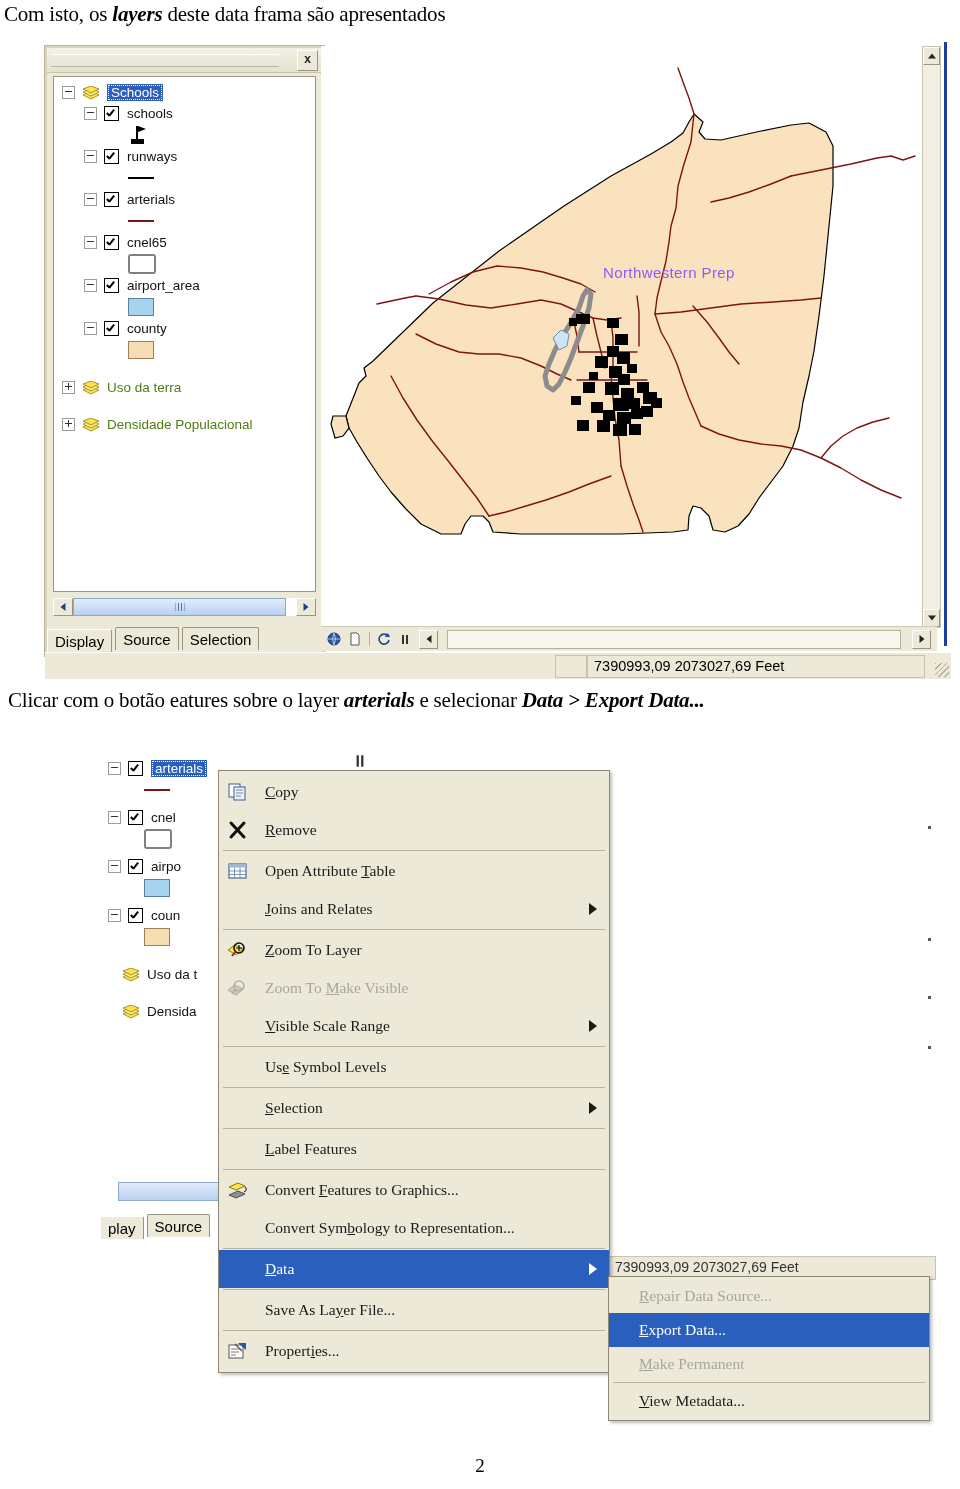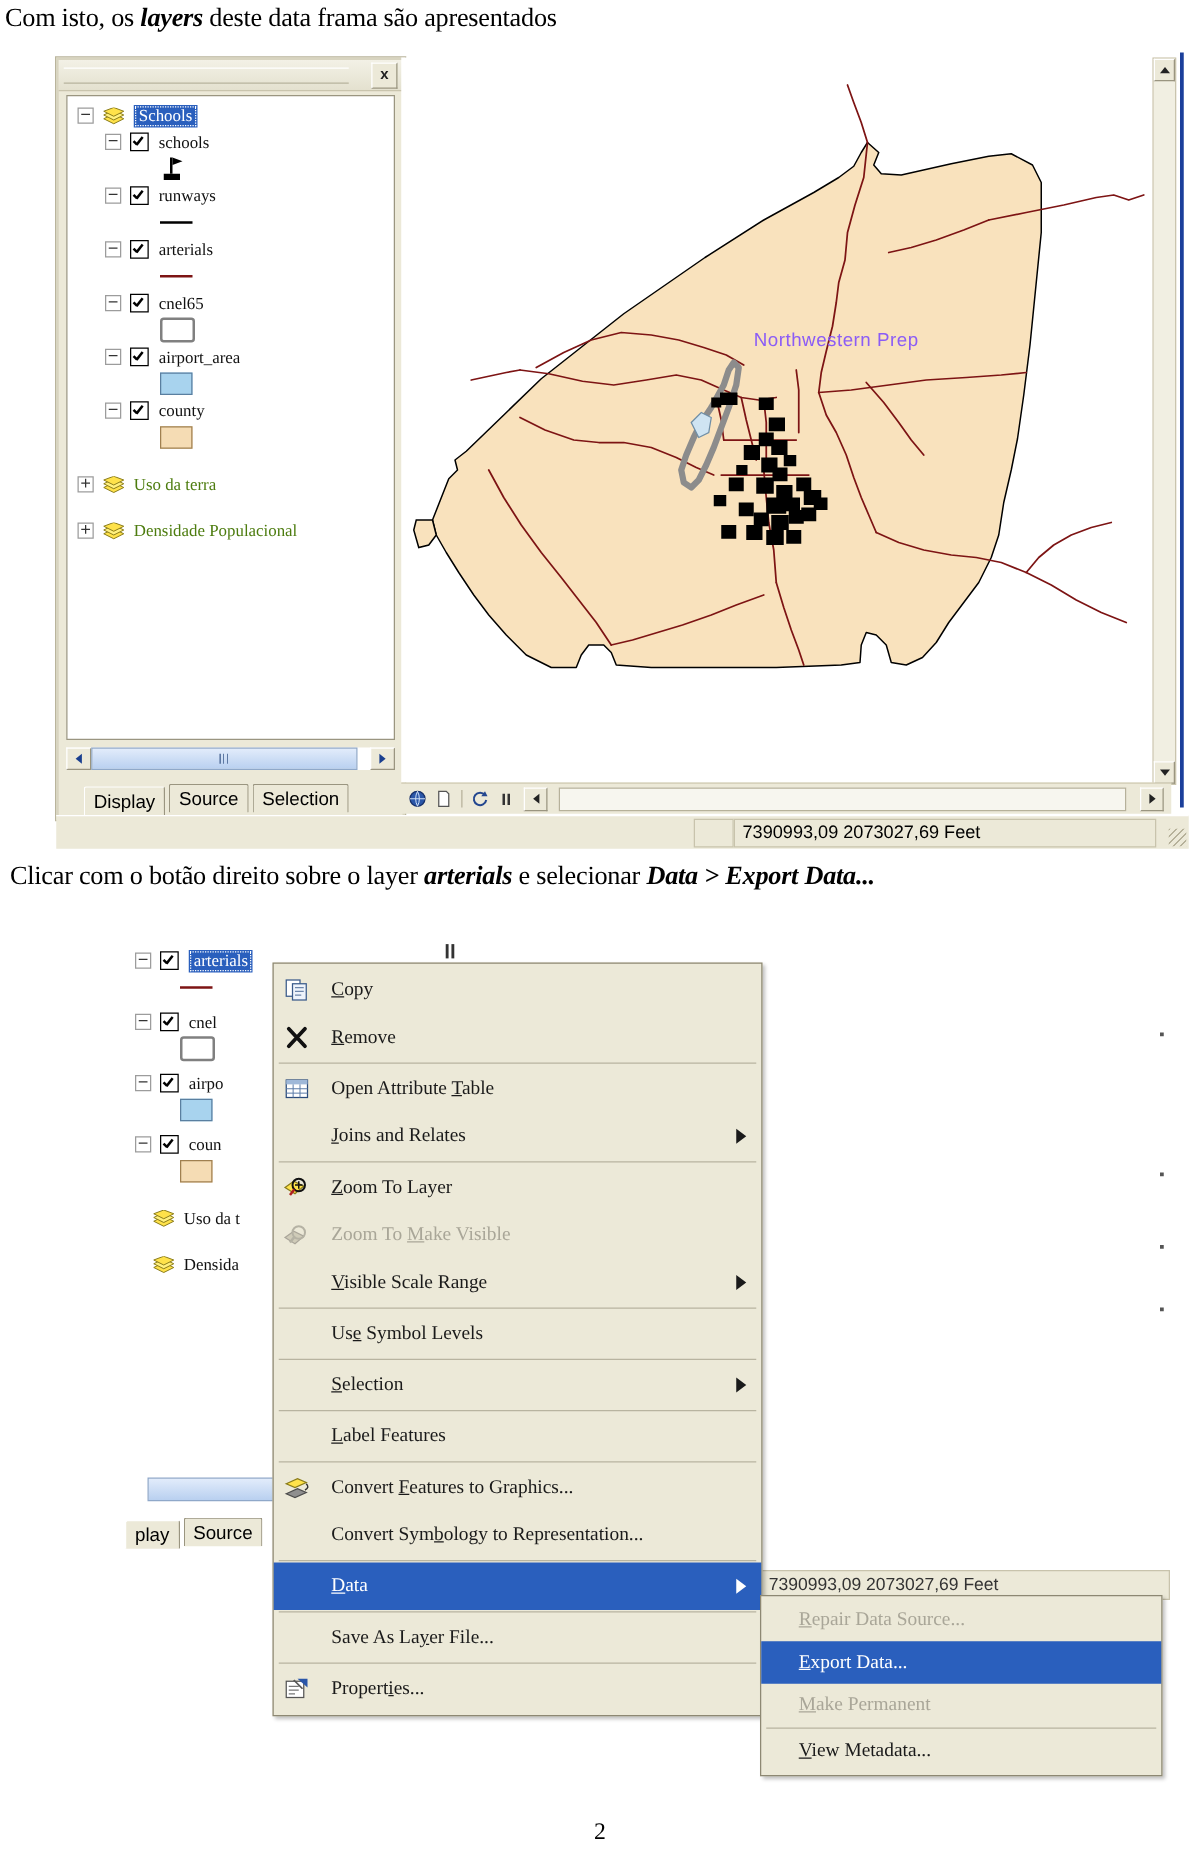--- a/index.html
+++ b/index.html
@@ -85,21 +85,21 @@
   }
 
   .tree-row {
     position: relative;
     display: flex; align-items: center;
     height: 21px;
     padding-left: 8px;
     font-size: 13.5px;
     color: #111;
     white-space: nowrap;
-    font-family: Liberation Serif, serif;
+    font-family: Liberation Sans, sans-serif;
   }
   .tree-row.indent1 { padding-left: 30px; }
   .sym-row { height: 22px; display: flex; align-items: center; }
   .sym-row.indent1 { padding-left: 74px; }
 
   .expander {
     width: 11px; height: 11px;
     border: 1px solid #9c9c9c;
     background: #fff;
     margin-right: 7px;
@@ -200,21 +200,21 @@
   }
   #toc-hthumb::after {
     content: ""; position: absolute; left: 50%; top: 50%;
     transform: translate(-50%,-50%);
     width: 9px; height: 8px;
     background: repeating-linear-gradient(to right, #5e79a3 0 1px, transparent 1px 3px);
   }
 
   
   #toc-tabs {
-    position: absolute; left: 20px; bottom: 4px;
+    position: absolute; left: 0; bottom: 4px;
     height: 30px; display: flex; align-items: flex-end;
   }
   .toc-tab {
     font-size: 15px;
     font-family: "Liberation Sans", sans-serif;
     padding: 3px 7px 2px 7px;
     background: #ece9d8;
     border: 1px solid #9a9580;
     border-bottom: none;
     margin-right: 3px;
@@ -682,21 +682,21 @@
       </span>
   </div>
 
   <div id="shot1-status">
     <div id="status-cell-blank"></div>
     <div id="status-coords">7390993,09  2073027,69 Feet</div>
     <div id="status-grip"></div>
   </div>
 </div>
 
-<div class="doc-para" id="para-2"><span>Clicar com o botão direito sobre o layer </span><b>arterials</b><span> e selecionar </span><b>Data &gt; Export Data...</b></div>
+<div class="doc-para" id="para-2"><span>Clicar com o botão eatures sobre o layer </span><b>arterials</b><span> e selecionar </span><b>Data &gt; Export Data...</b></div>
 
 <div id="shot2">
 
   <div id="shot2-toolfrag">
     <svg viewBox="0 0 14 14" width="16" height="16">
       <rect x="4" y="2" width="2" height="10" fill="#333"></rect>
       <rect x="8" y="2" width="2" height="10" fill="#333"></rect>
     </svg>
   </div>
 

